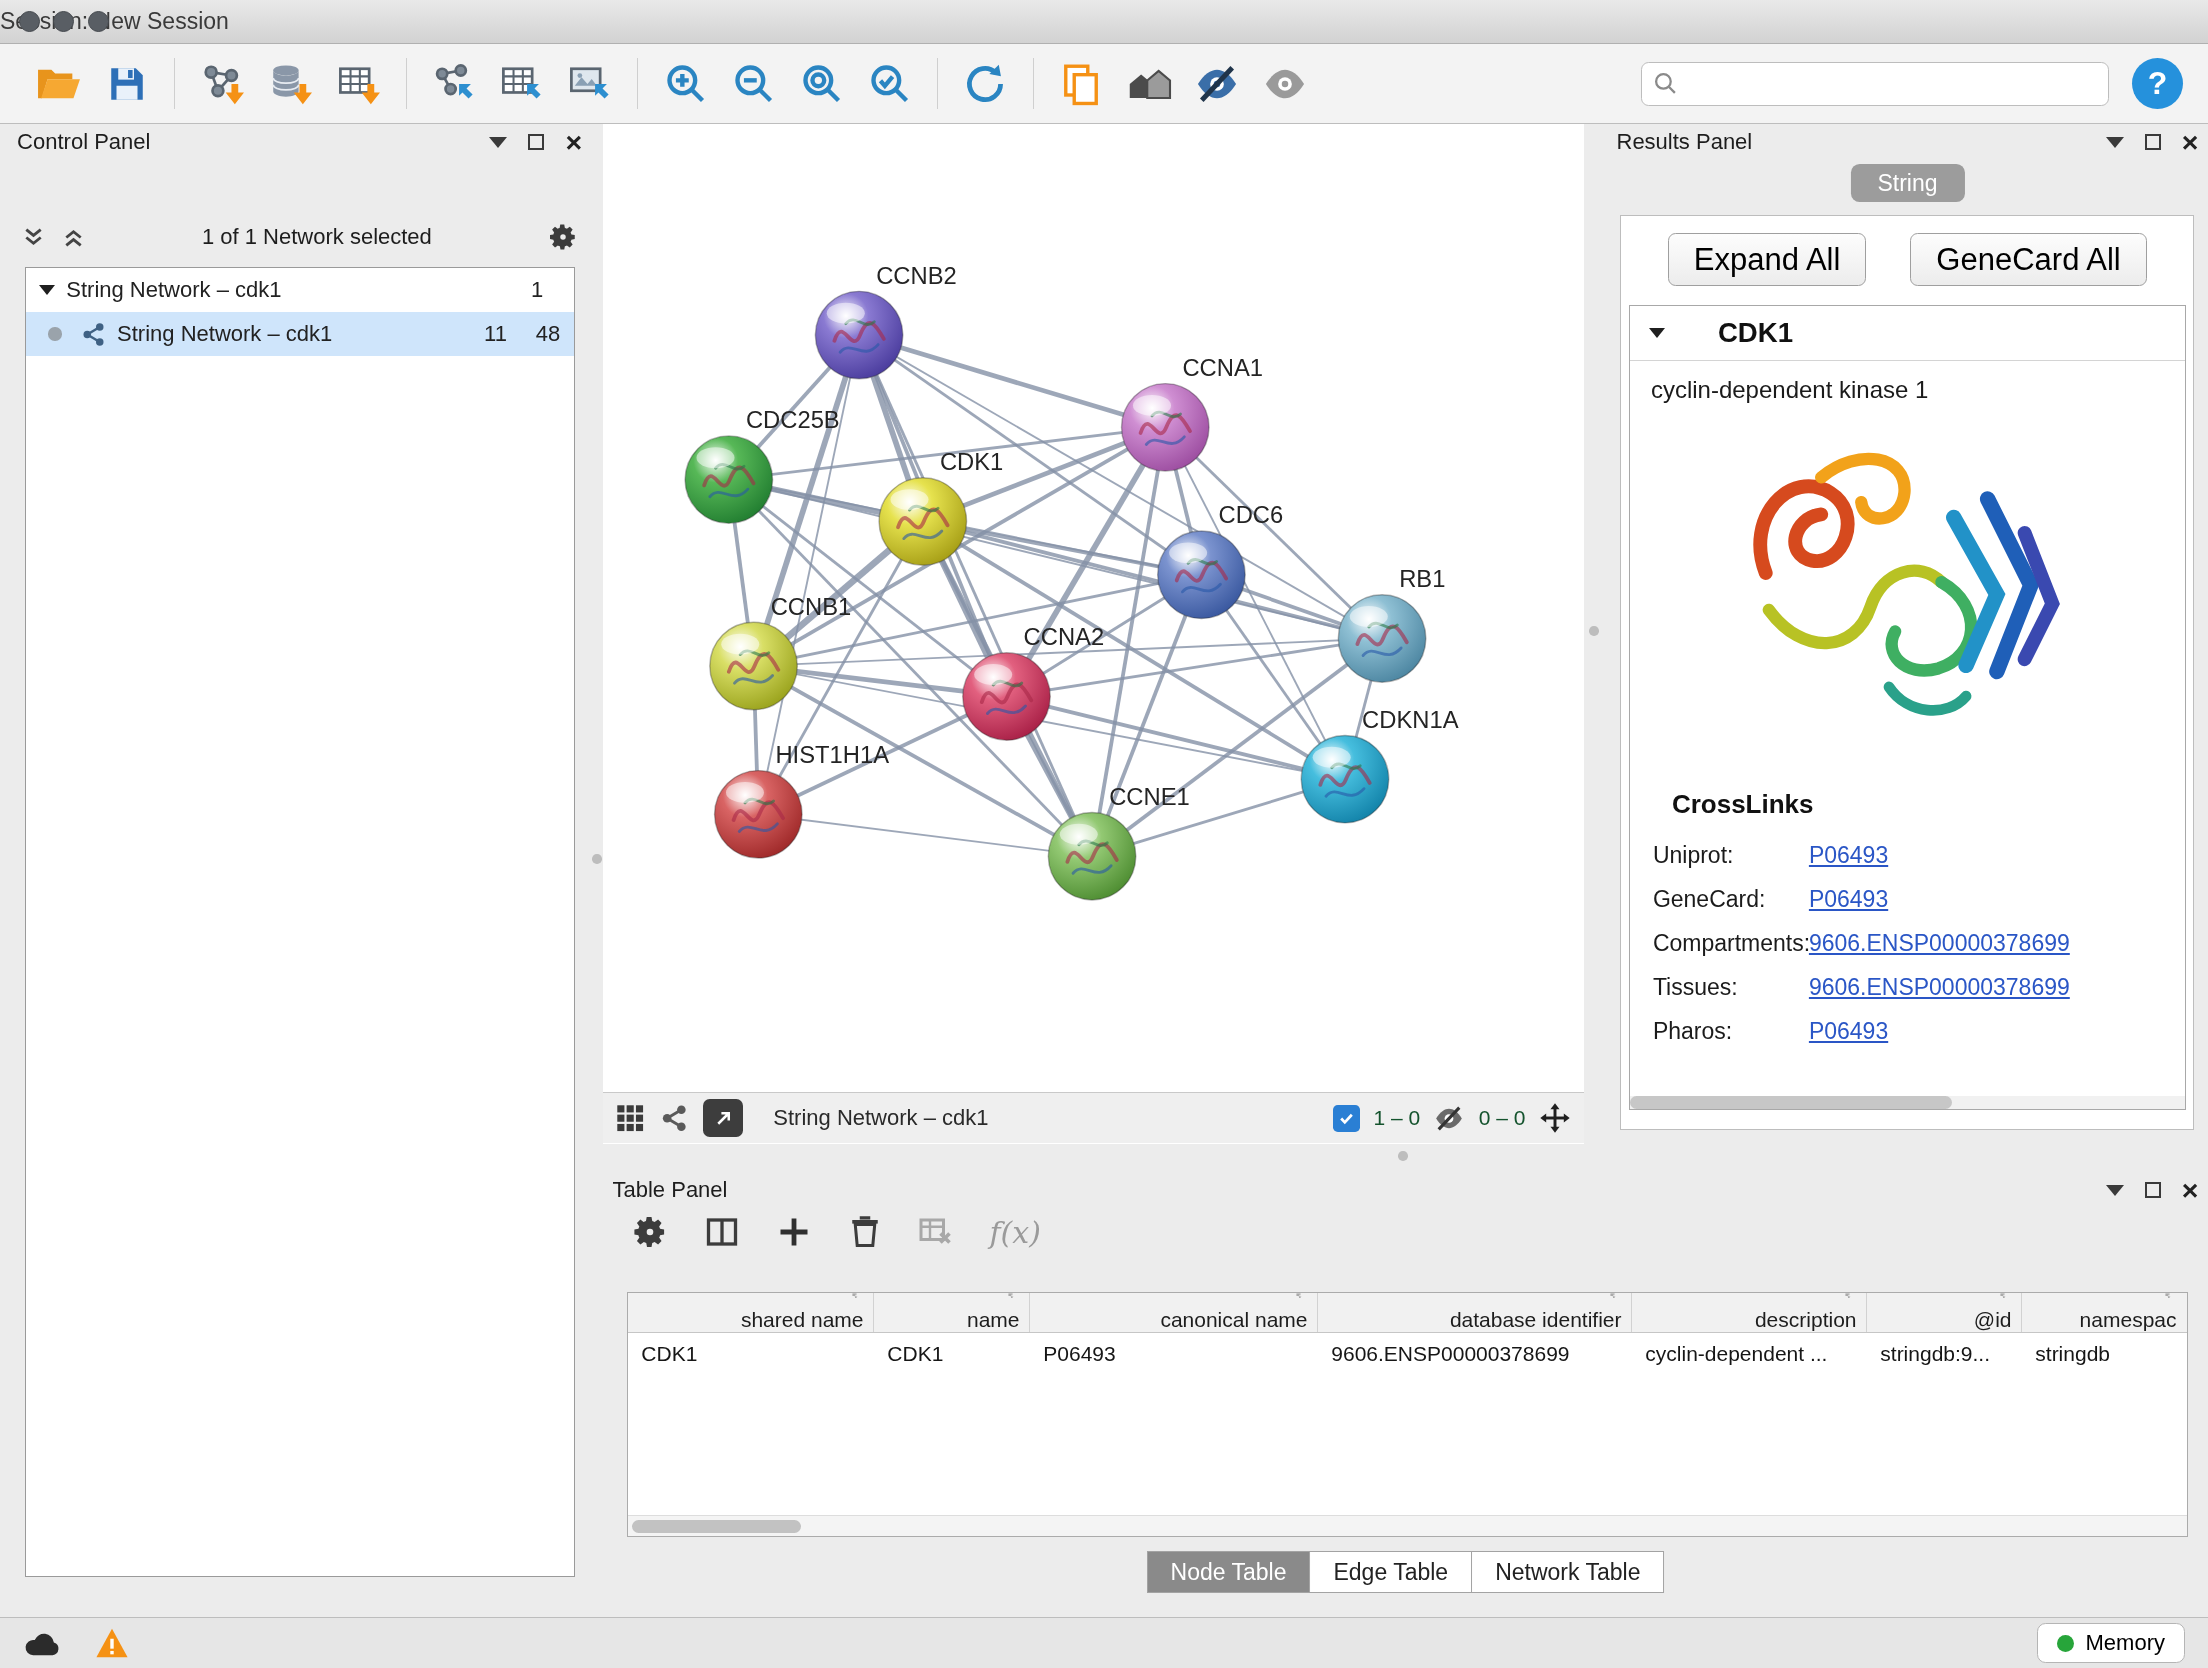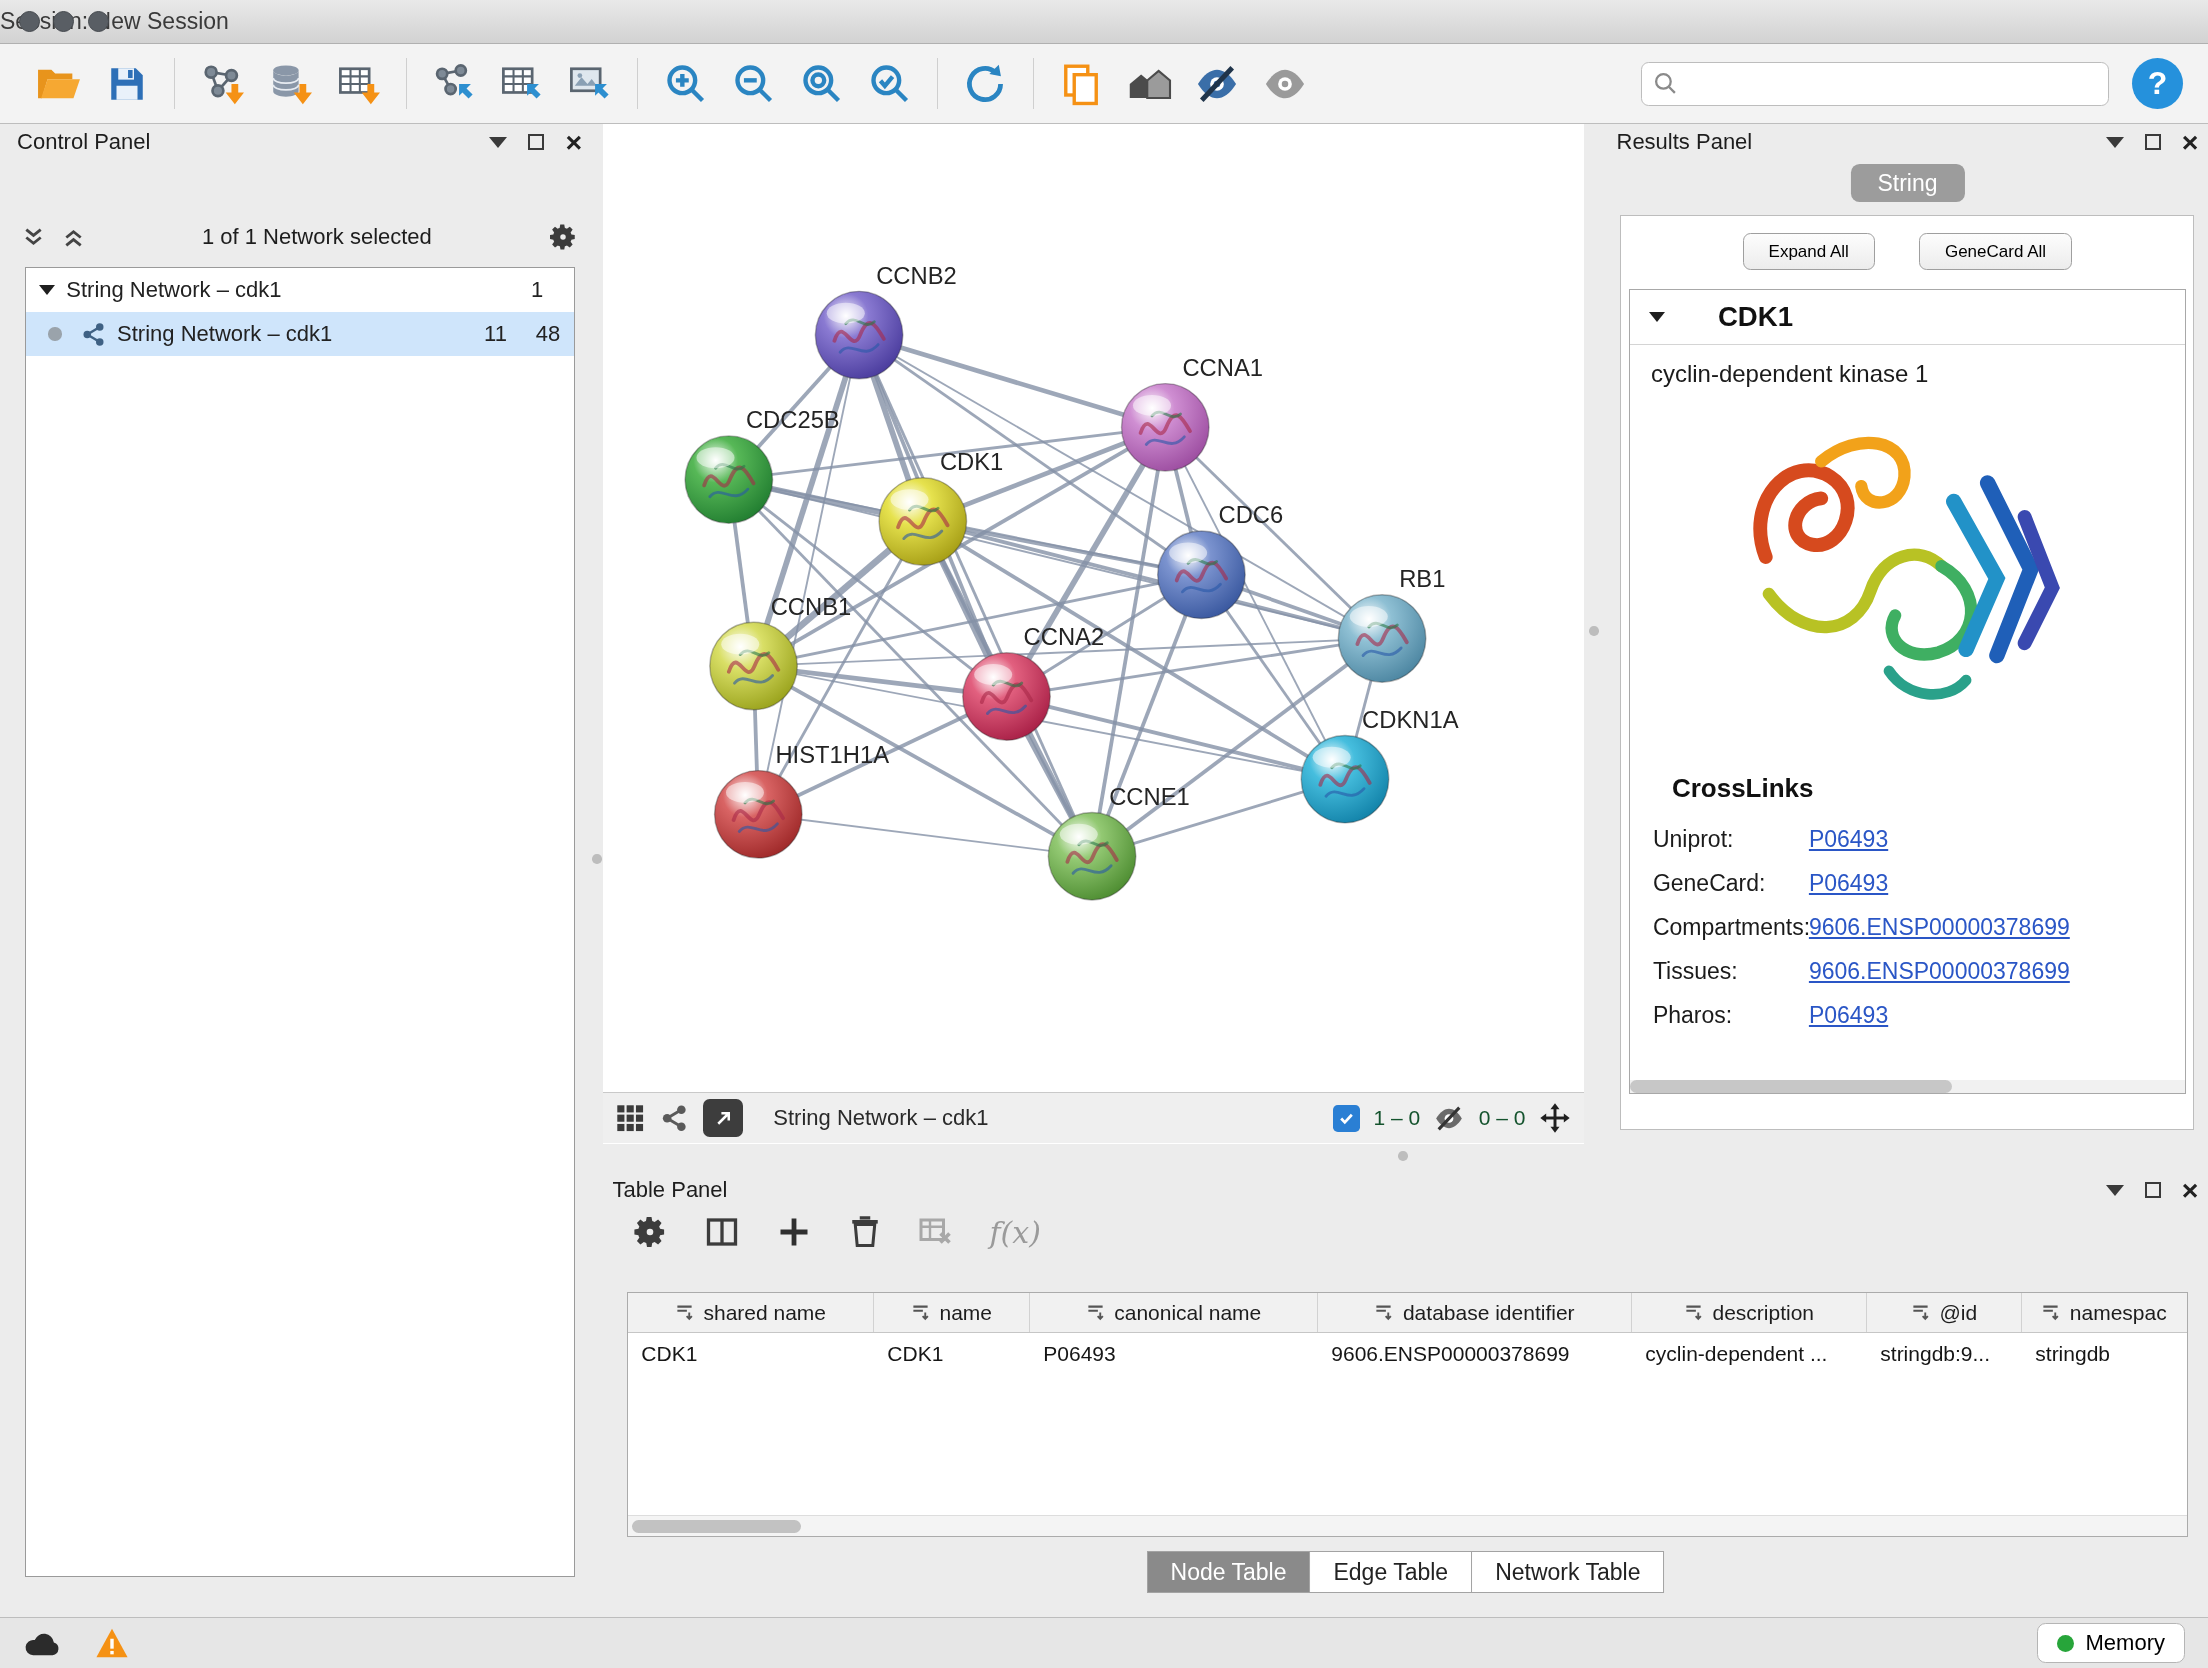--- a/index.html
+++ b/index.html
@@ -72,42 +72,42 @@
 
   
   .handle-dot { position:absolute; width:9.5px; height:9.5px; border-radius:50%; background:#bdbdbd; }
 
   
   .results-panel { position:absolute; left:1607px; top:124px; width:601px; height:1035px; background:#ececec; }
   .string-badge { position:absolute; left:50%; transform:translateX(-50%); top:40px; background:#9c9c9c; color:#fff;
     font-size:23px; padding:5.7px 27px; border-radius:8.6px; cursor:pointer; border:none; }
   .rp-body { position:absolute; left:13.3px; top:91px; width:574px; height:915px; background:#fff; border:1px solid #bdbdbd; padding:17px 7.6px 7.6px; }
   .rp-buttons { display:flex; justify-content:center; gap:44px; margin-bottom:19px; }
-  .rp-btn { font-size:17px; padding:7.6px 25px; background:linear-gradient(#fdfdfd,#ececec); border:1px solid #9f9f9f;
+  .rp-btn { font-size:31px; padding:7.6px 25px; background:linear-gradient(#fdfdfd,#ececec); border:1px solid #9f9f9f;
     border-radius:7.6px; cursor:pointer; }
   .rp-box { border:1px solid #a8a8a8; height:805px; position:relative; overflow:hidden; }
   .rp-sechead { display:flex; align-items:center; height:55px; border-bottom:1px solid #d4d4d4; padding:0 19px; gap:53px; }
   .rp-sechead .pname { font-size:27.6px; font-weight:bold; color:#111; }
   .rp-desc { font-size:24px; color:#1b1b1b; padding:15px 21px 0; }
   .protein-wrap { display:flex; justify-content:center; margin-top:21px; }
   .cl-title { font-size:26px; font-weight:bold; color:#111; margin-left:42px; margin-bottom:13.3px; }
   .cl-row { display:flex; font-size:23px; height:44px; align-items:center; }
   .cl-label { width:179px; color:#1b1b1b; padding-left:23px; }
   .cl-row a { color:#2a56c6; text-decoration:underline; cursor:pointer; }
   .rp-scroll { position:absolute; left:0; bottom:0; width:100%; height:13.3px; background:#f1f1f1; }
   .rp-scroll .thumb { width:58%; height:13.3px; background:#c7c7c7; border-radius:6.7px; }
 
   
   .table-panel { position:absolute; left:603px; top:1172px; width:1605px; height:436px; background:#ececec; }
   .tp-toolbar { position:absolute; left:28.5px; top:42px; display:flex; align-items:center; gap:36px; }
   .fx-label { font-family:"DejaVu Serif","Liberation Serif",serif; font-style:italic; font-size:30px; color:#9a9a9a; }
   .table-box { position:absolute; left:24px; top:120px; width:1561px; height:245px; background:#fff; border:1px solid #ababab; overflow:hidden; }
   .t-head { display:flex; height:40px; background:#f1f1f1; border-bottom:1px solid #c6c6c6; }
-  .t-hcell { display:flex; align-items:center; gap:9.5px; font-size:21px; color:#1d1d1d; padding:0 9.5px;
-    border-right:1px solid #d2d2d2; overflow:hidden; white-space:nowrap; justify-content:center; }
+  .t-hcell { display:flex; align-items:flex-end; gap:9.5px; font-size:21px; color:#1d1d1d; padding:0 9.5px;
+    border-right:1px solid #d2d2d2; overflow:hidden; white-space:nowrap; justify-content:center;flex-direction:column; }
   .t-row { display:flex; height:42px; }
   .t-cell { font-size:21px; color:#161616; padding:0 13.3px; display:flex; align-items:center;
     overflow:hidden; white-space:nowrap; }
   .t-scroll { position:absolute; left:0; bottom:0; width:100%; height:21px; background:#f4f4f4; border-top:1px solid #ddd; }
   .t-scroll .thumb { width:169px; height:13.3px; margin-top:3.8px; margin-left:3.8px; background:#c2c2c2; border-radius:6.7px; }
   .tp-tabs { position:absolute; left:50%; transform:translateX(-50%); top:379px; display:flex; }
   .tp-tab { font-size:23px; padding:6.7px 23px; background:#fff; border:1px solid #a3a3a3; border-right:none; cursor:pointer; }
   .tp-tab:last-child { border-right:1px solid #a3a3a3; }
   .tp-tab.active { background:#8a8a8a; color:#fff; }
 

